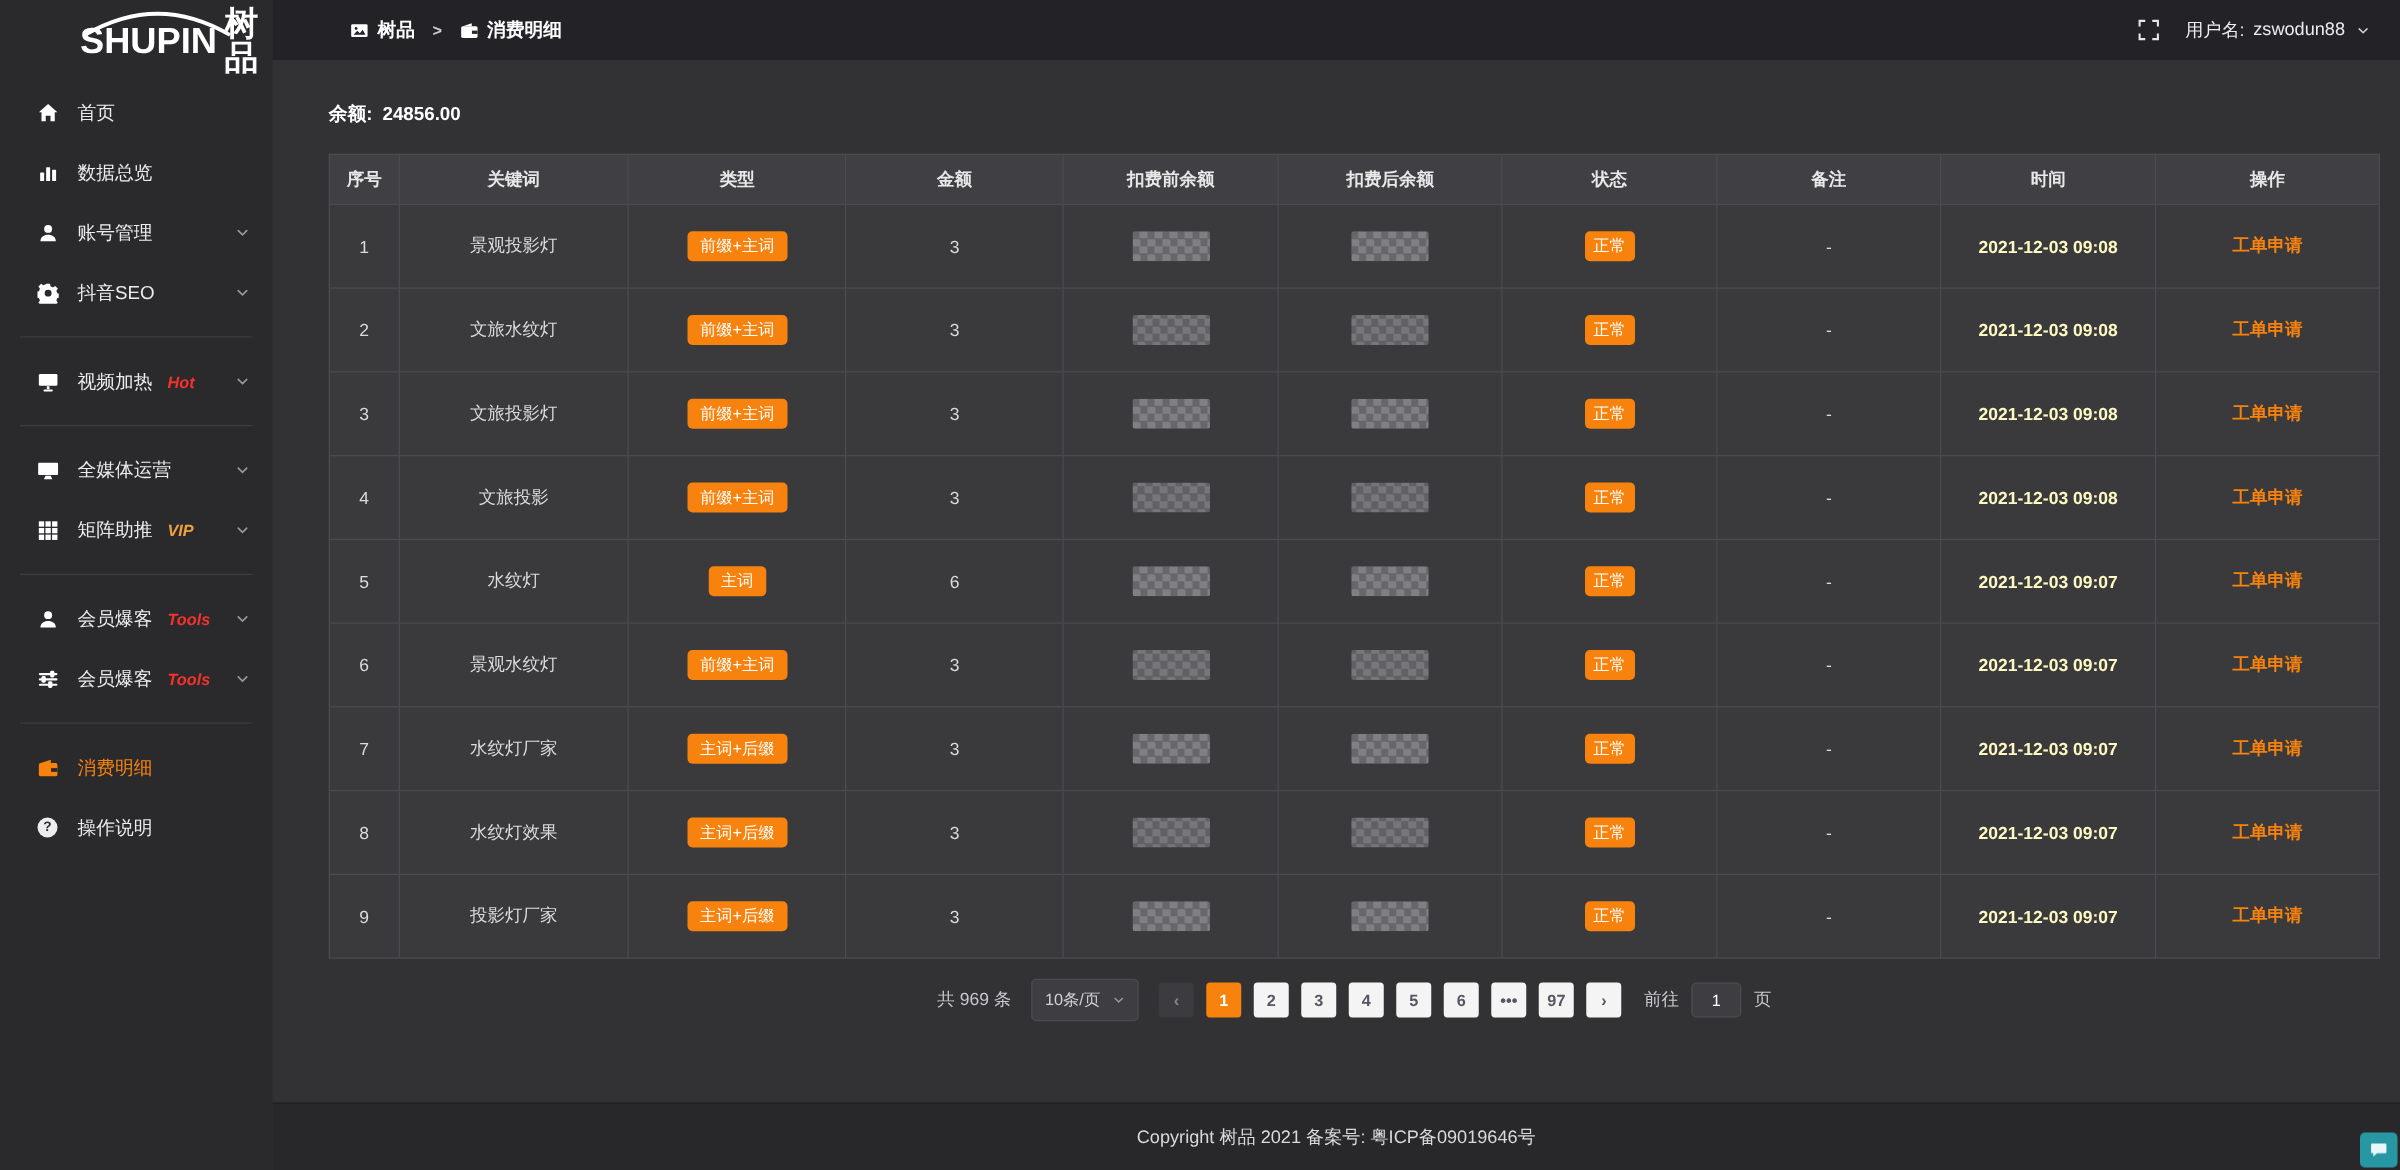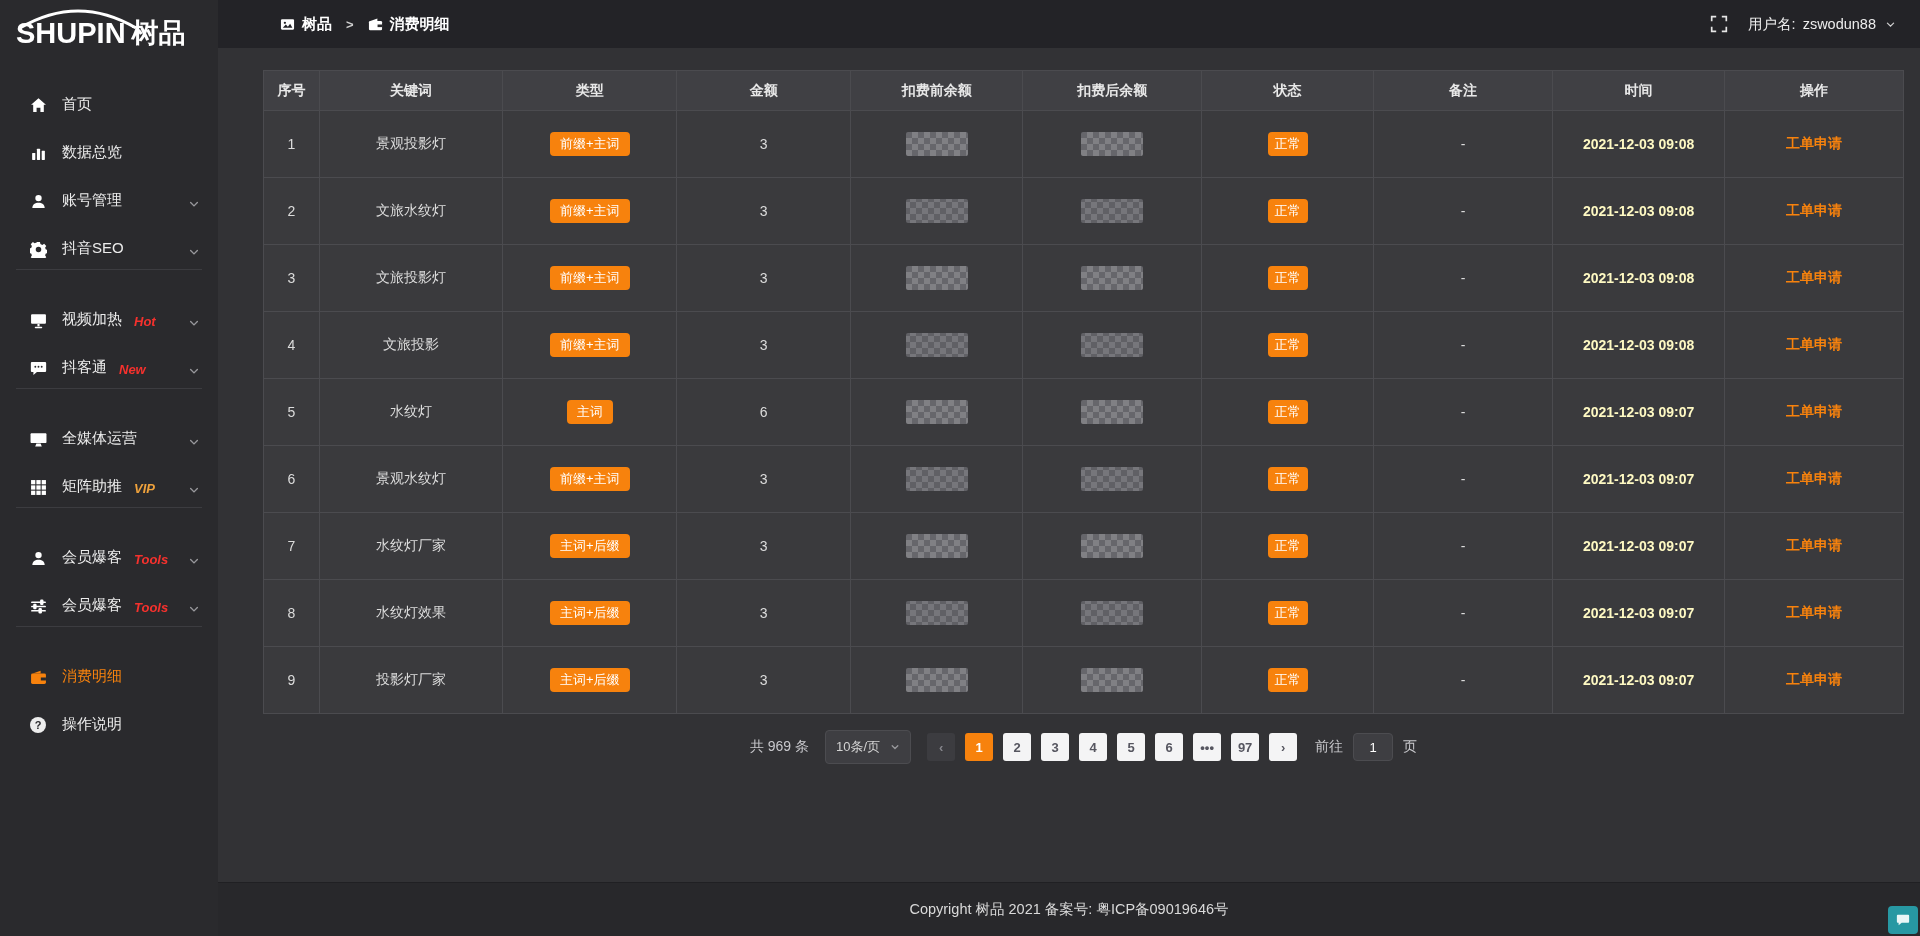--- a/index.html
+++ b/index.html
@@ -9,26 +9,26 @@
     --accent:#f7820d; --red:#f5312d; --gold:#efa23c;
     --text:#d9d9d9; --pager-light:#f4f4f5;
   }
   *{box-sizing:border-box;margin:0;padding:0;}
   html,body{width:1920px;height:936px;overflow:hidden;}
   body{font-family:"Liberation Sans","DejaVu Sans",sans-serif;background:var(--bg-content);color:var(--text);}
   .app{display:flex;width:1920px;height:936px;}
 
   
   .sidebar{width:218px;min-width:218px;height:100%;background:var(--bg-sidebar);display:flex;flex-direction:column;}
-  .logo{height:66px;display:flex;align-items:center;padding-left:16px;position:relative;cursor:default;}
+  .logo{height:66px;display:flex;align-items:center;padding-left:16px;position:relative;cursor:default;margin-left:48px;}
   .logo-arc{position:absolute;left:14px;top:4px;width:128px;height:26px;}
   .logo-en{font-size:29px;font-weight:800;color:#fff;letter-spacing:0px;line-height:1;}
   .logo-cn{font-size:27px;font-weight:800;color:#fff;margin-left:6px;line-height:1;}
   nav{flex:1;padding-top:0;}
-  .nav-item{display:flex;align-items:flex-end;height:48px;padding:0 18px 0 30px;font-size:15px;color:#ececec;cursor:pointer;}
+  .nav-item{display:flex;align-items:center;height:48px;padding:0 18px 0 30px;font-size:15px;color:#ececec;cursor:pointer;}
   .nav-item .nicon{width:17px;height:17px;margin-right:15px;display:inline-flex;color:#fff;flex:none;}
   .nav-item .nicon svg{width:100%;height:100%;fill:currentColor;}
   .nav-item.active{color:var(--accent);}
   .nav-item.active .nicon{color:var(--accent);}
   .nav-badge{margin-left:12px;font-style:italic;font-weight:700;font-size:13px;}
   .nav-badge.red{color:var(--red);}
   .nav-badge.gold{color:var(--gold);}
   .chev{margin-left:auto;width:12px;height:12px;color:#98989c;display:inline-flex;}
   .chev svg{width:100%;height:100%;}
   .divider{height:1px;background:#3c3c40;margin:11px 16px;}
@@ -151,39 +151,20 @@
             </svg>
           </span>
           <span>视频加热</span>
           <span class="nav-badge red">Hot</span>
           <span class="chev">
             <svg viewBox="0 0 16 16" fill="none" stroke="currentColor" stroke-width="1.8" stroke-linecap="round">
               <path d="M3.5 6l4.5 4.5L12.5 6"></path>
             </svg>
           </span>
         </div>
-        <div class="nav-item">
-          <span class="nicon">
-            <svg viewBox="0 0 16 16">
-              <path d="M2 1.8h12c.7 0 1.2.5 1.2 1.2v7c0 .7-.5 1.2-1.2 1.2H6.5L3.2 14v-2.8H2c-.7 0-1.2-.5-1.2-1.2V3c0-.7.5-1.2 1.2-1.2z"></path>
-              <g fill="#2a2a2d">
-                <circle cx="5" cy="6.3" r=".9"></circle>
-                <circle cx="8" cy="6.3" r=".9"></circle>
-                <circle cx="11" cy="6.3" r=".9"></circle>
-              </g>
-            </svg>
-          </span>
-          <span>抖客通</span>
-          <span class="nav-badge red">New</span>
-          <span class="chev">
-            <svg viewBox="0 0 16 16" fill="none" stroke="currentColor" stroke-width="1.8" stroke-linecap="round">
-              <path d="M3.5 6l4.5 4.5L12.5 6"></path>
-            </svg>
-          </span>
-        </div>
         <div class="divider"></div>
         <div class="nav-item">
           <span class="nicon">
             <svg viewBox="0 0 16 16">
               <path d="M1.5 2h13c.6 0 1 .4 1 1v7.3c0 .6-.4 1-1 1h-13c-.6 0-1-.4-1-1V3c0-.6.4-1 1-1z"></path>
               <path d="M6 11.8h4l1.1 2.7H4.9z"></path>
             </svg>
           </span>
           <span>全媒体运营</span>
           <span class="chev">
@@ -311,20 +292,23 @@
           <span class="chev">
             <svg viewBox="0 0 16 16" fill="none" stroke="currentColor" stroke-width="1.8" stroke-linecap="round">
                 <path d="M3.5 6l4.5 4.5L12.5 6"></path>
               </svg>
           </span>
         </span>
       </div>
     </header>
 
     <main>
+      <div class="balance">
+        <span>余额:</span><span class="bal-val">24856.00</span>
+      </div>
 
       <table>
         <colgroup id="cols">
             <col style="width: 3.4%;">
             <col style="width: 11.2%;">
             <col style="width: 10.6%;">
             <col style="width: 10.6%;">
             <col style="width: 10.5%;">
             <col style="width: 10.9%;">
             <col style="width: 10.5%;">

